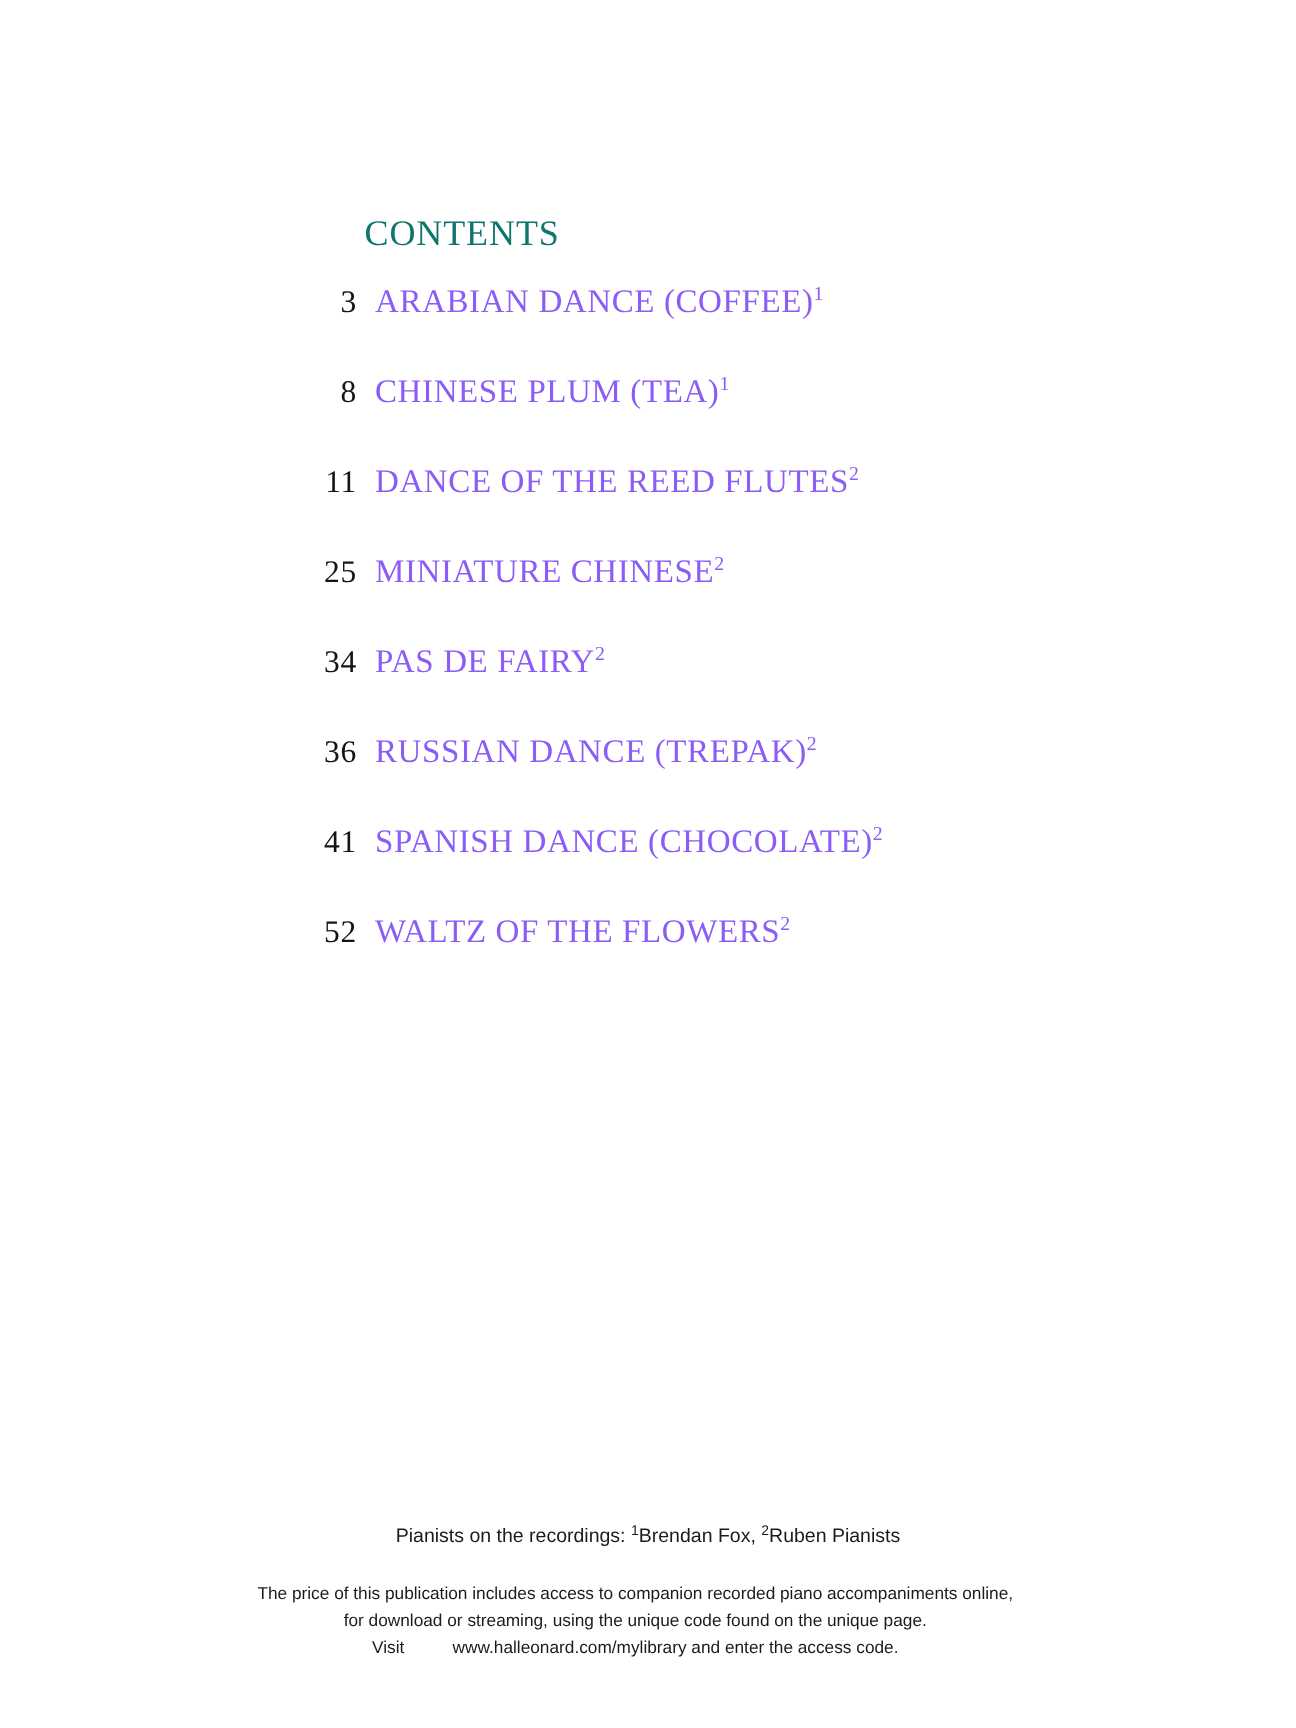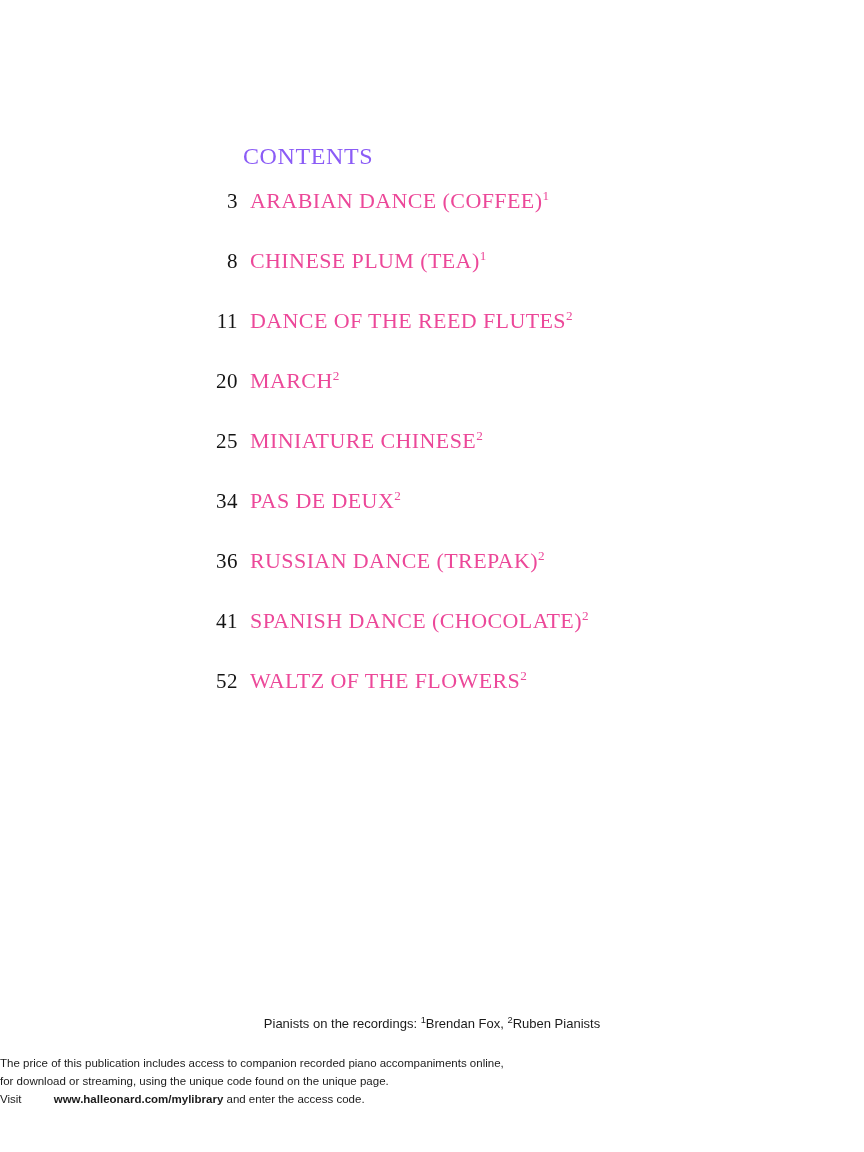--- a/index.html
+++ b/index.html
@@ -21,21 +21,21 @@
     inset: 0;
   }
 
   .contents-title {
     position: absolute;
     left: 243px;
     top: 143px;
     font-family: "Liberation Serif", serif;
     font-size: 24px;
     letter-spacing: 0.6px;
-    color: #8b5cf6;
+    color: #0f766e;
   }
 
   .toc {
     position: absolute;
     left: 160px;
     top: 188px;
     width: 560px;
   }
 
   .toc-row {
@@ -49,21 +49,21 @@
     text-align: right;
     padding-right: 12px;
     font-size: 21px;
     letter-spacing: 0.5px;
     color: #141414;
   }
 
   .toc-title {
     font-size: 22px;
     letter-spacing: 0.4px;
-    color: #ec4899;
+    color: #8b5cf6;
     white-space: nowrap;
   }
 
   .toc-title sup {
     font-size: 0.6em;
     vertical-align: super;
     letter-spacing: 0;
   }
 
   .credits {
@@ -79,27 +79,28 @@
   .credits sup {
     font-size: 0.72em;
     vertical-align: super;
   }
 
   .notice {
     position: absolute;
     left: 0;
     right: 17px;
     top: 1054px;
+    text-align: center;
     font-family: "Liberation Sans", sans-serif;
     font-size: 11.5px;
     line-height: 18px;
     color: #1b1b1b;
   }
   .notice .url {
-    font-weight: bold;
+    font-weight: normal;
     margin-left: 29px;
   }
 </style>
 </head>
 <body>
 
 <div class="page">
 
   <div class="contents-title">CONTENTS</div>
 
@@ -114,33 +115,29 @@
       <span class="toc-page">8</span>
       <span class="toc-title"><span>CHINESE PLUM (TEA)</span><sup>1</sup></span>
     </div>
 
     <div class="toc-row">
       <span class="toc-page">11</span>
       <span class="toc-title"><span>DANCE OF THE REED FLUTES</span><sup>2</sup></span>
     </div>
 
 
-    <div class="toc-row">
-      <span class="toc-page">20</span>
-      <span class="toc-title"><span>MARCH</span><sup>2</sup></span>
-    </div>
 
     <div class="toc-row">
       <span class="toc-page">25</span>
       <span class="toc-title"><span>MINIATURE CHINESE</span><sup>2</sup></span>
     </div>
 
     <div class="toc-row">
       <span class="toc-page">34</span>
-      <span class="toc-title"><span>PAS DE DEUX</span><sup>2</sup></span>
+      <span class="toc-title"><span>PAS DE FAIRY</span><sup>2</sup></span>
     </div>
 
     <div class="toc-row">
       <span class="toc-page">36</span>
       <span class="toc-title"><span>RUSSIAN DANCE (TREPAK)</span><sup>2</sup></span>
     </div>
 
     <div class="toc-row">
       <span class="toc-page">41</span>
       <span class="toc-title"><span>SPANISH DANCE (CHOCOLATE)</span><sup>2</sup></span>

